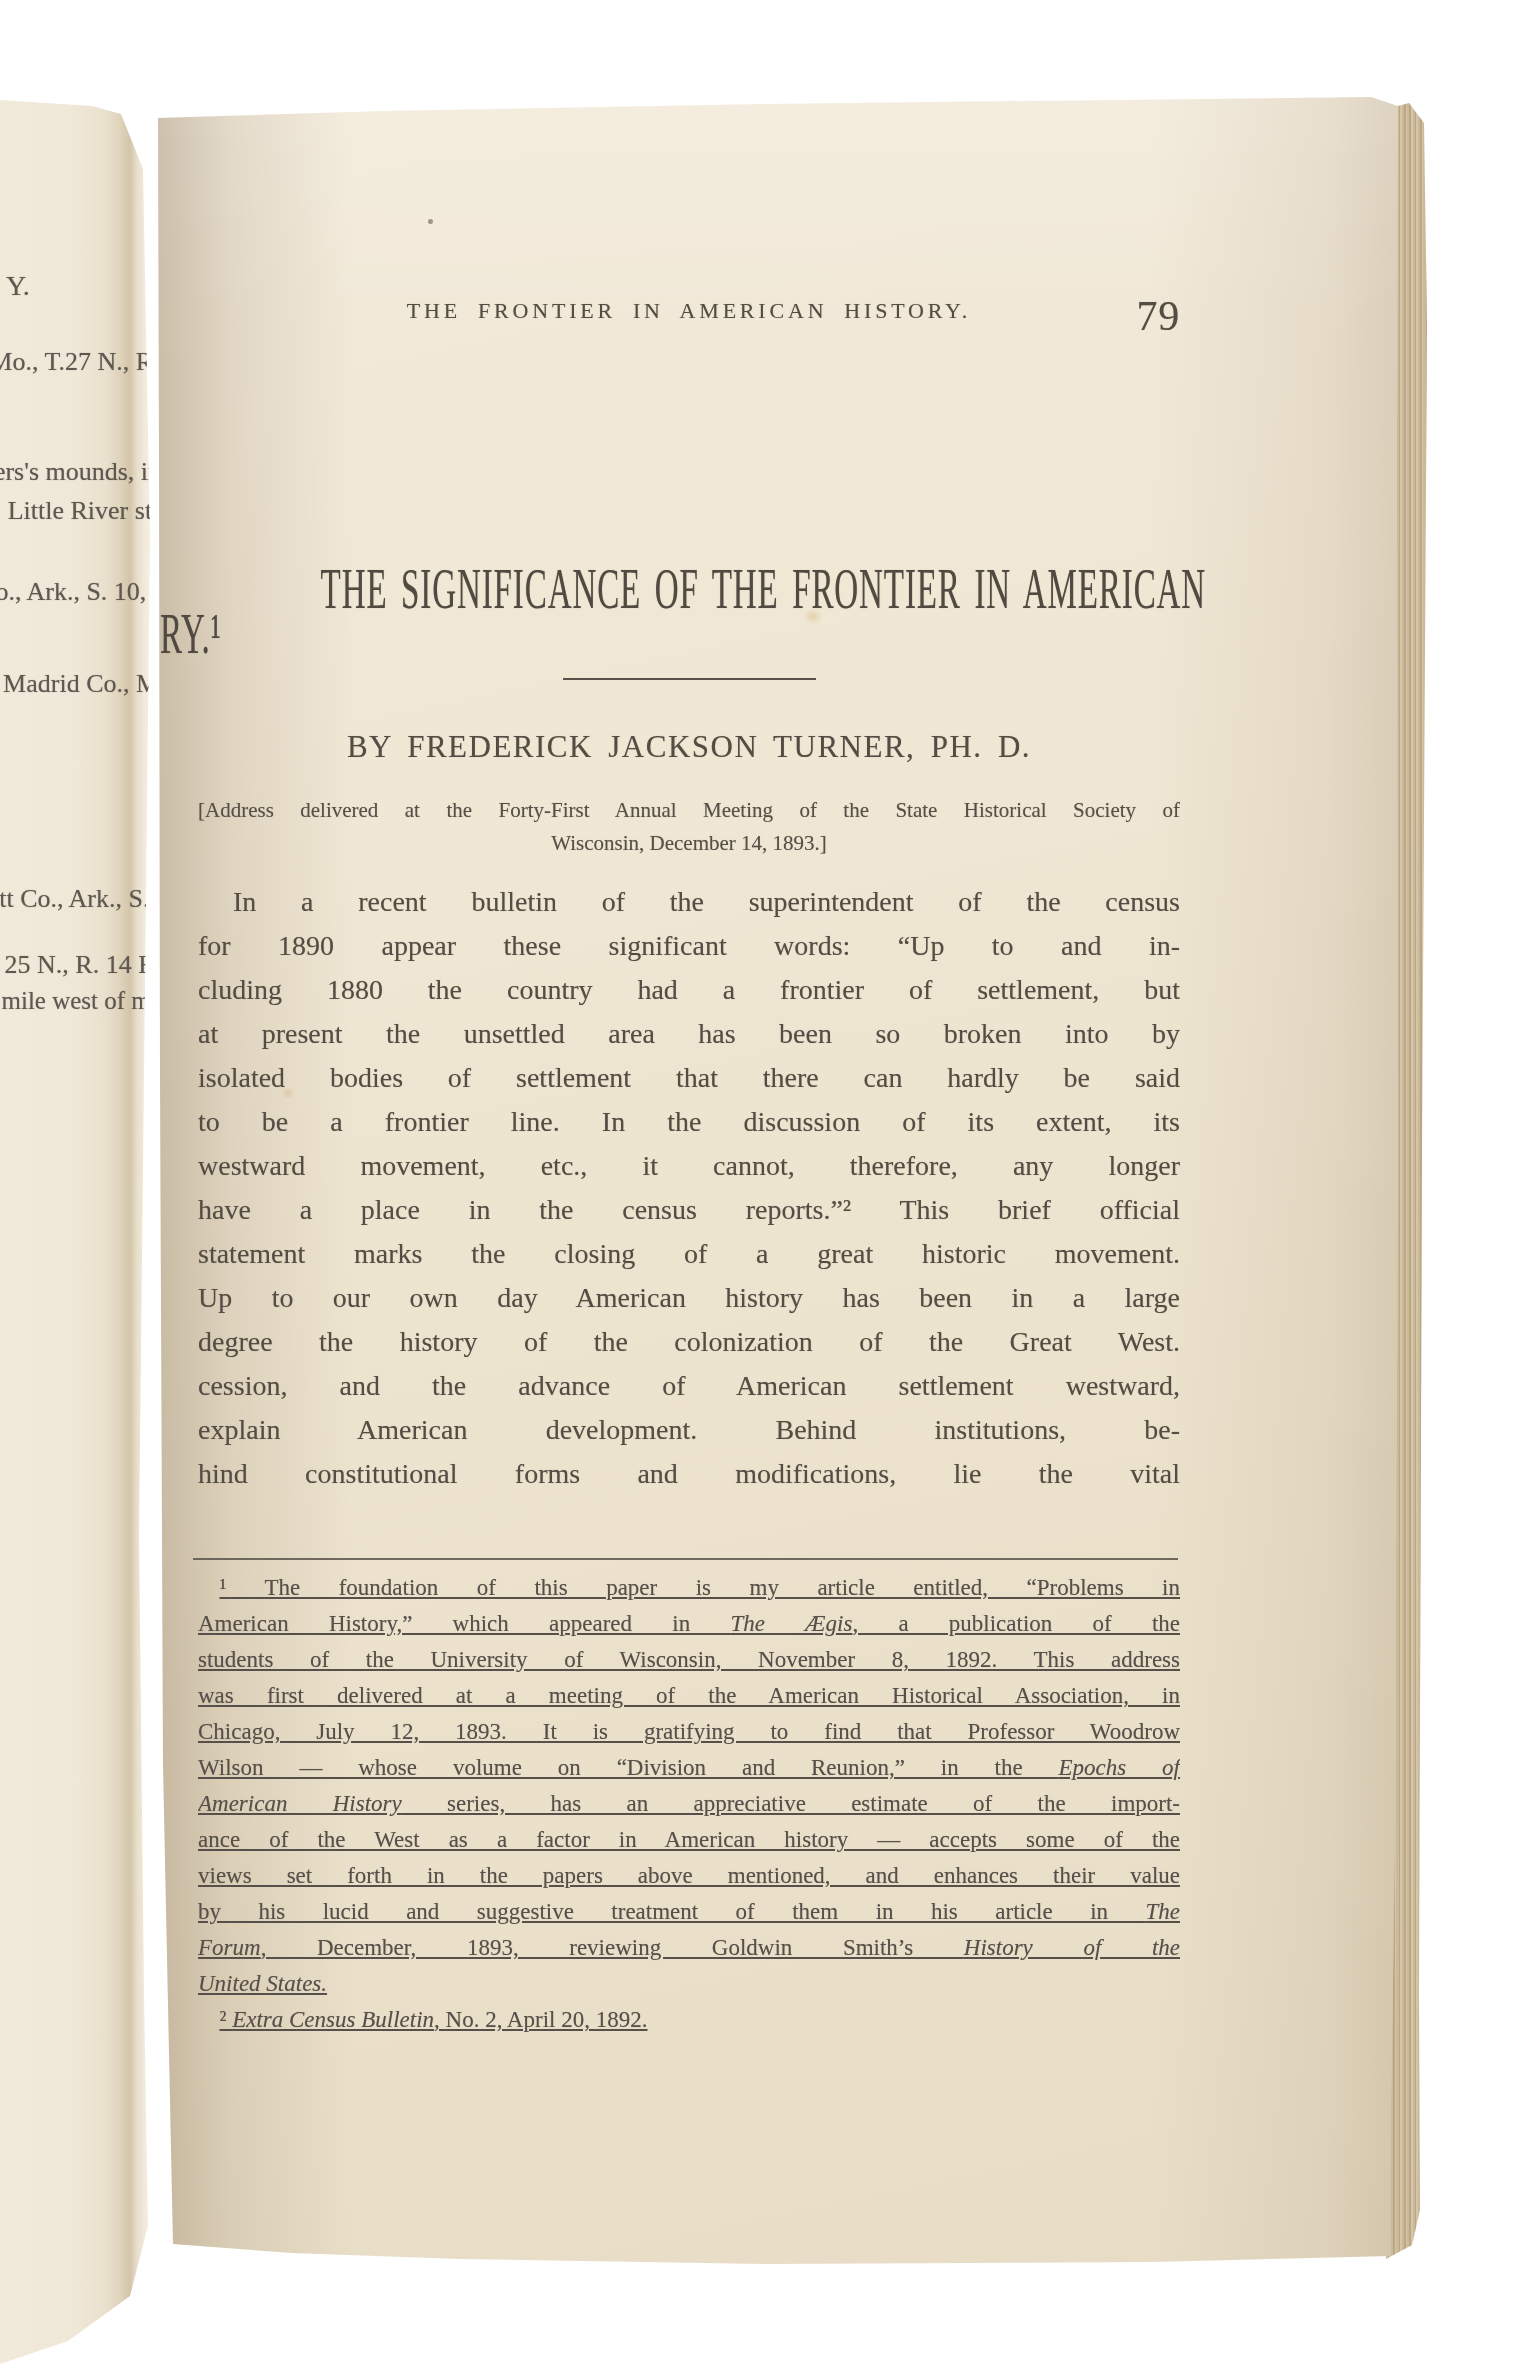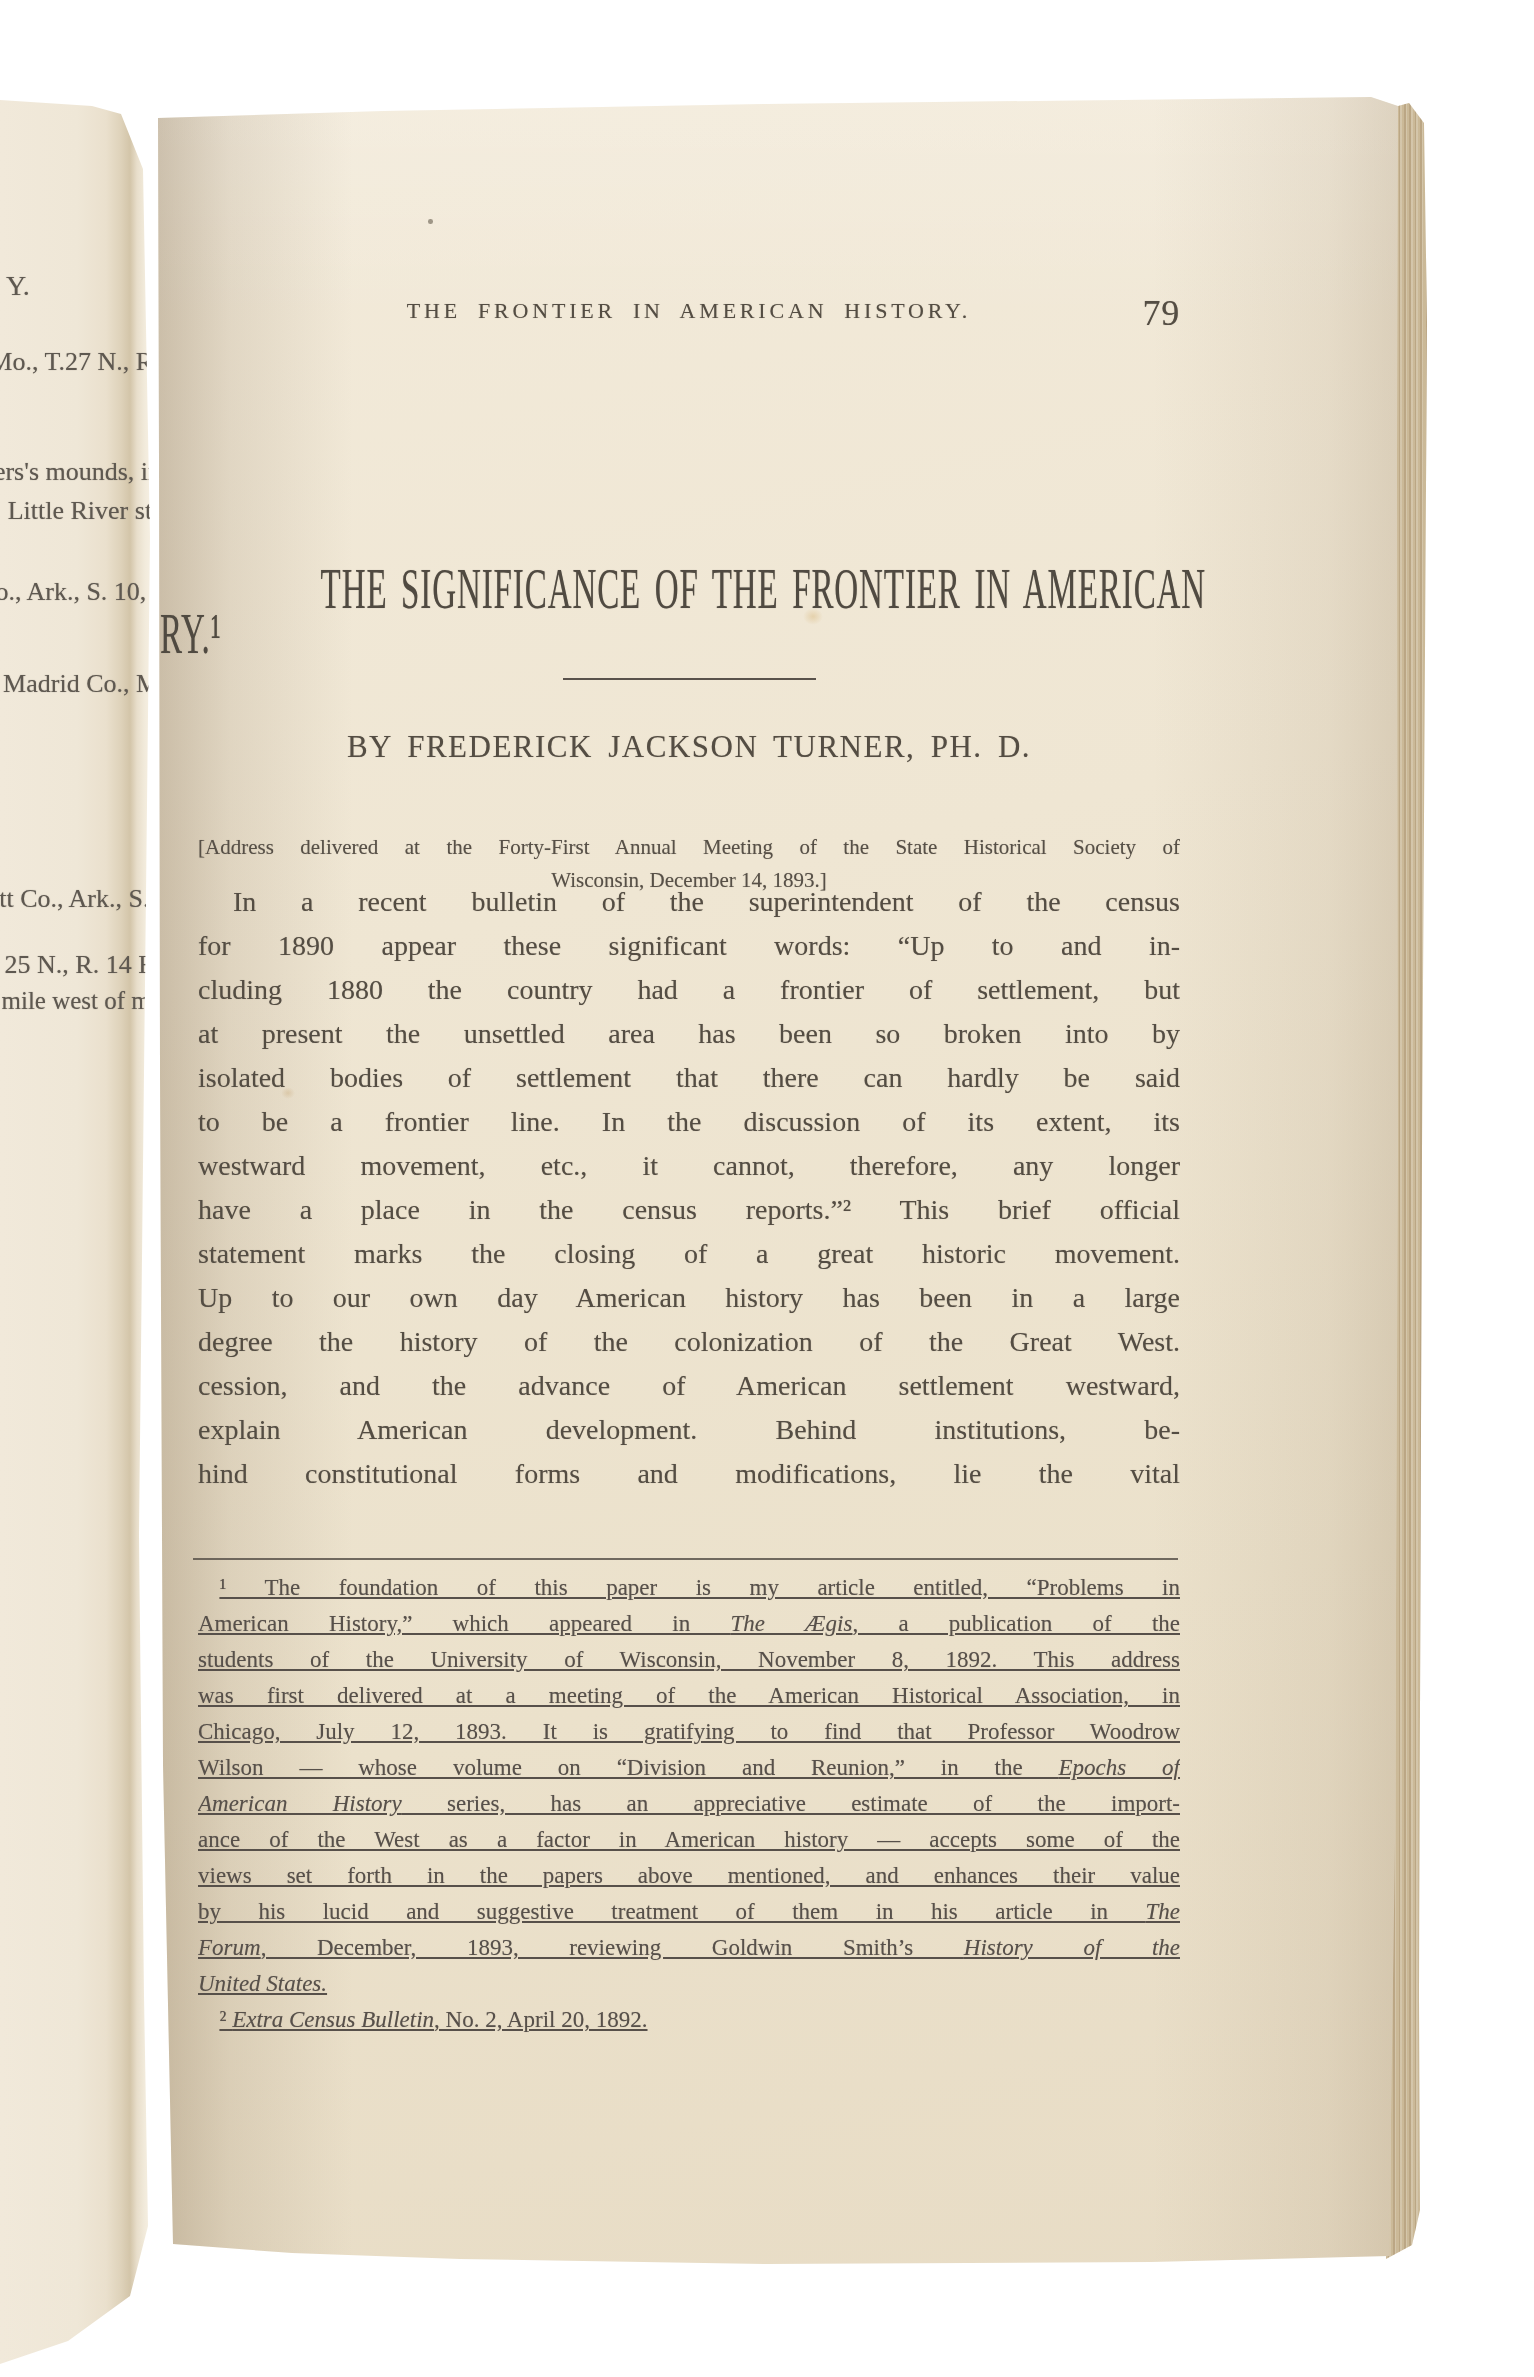--- a/index.html
+++ b/index.html
@@ -26,38 +26,38 @@
     background:
       linear-gradient(90deg,rgba(115,91,60,.30) 158px,rgba(115,91,60,.13) 230px,rgba(115,91,60,0) 353px),
       linear-gradient(90deg,rgba(0,0,0,0) 1151px,rgba(132,107,73,.10) 1328px,rgba(132,107,73,.20) 1397px),
       linear-gradient(180deg,rgba(255,255,255,.22) 0px,rgba(255,255,255,0) 322px),
       linear-gradient(168deg,#f3ebdb 0%,#efe6d3 38%,#ebe1cb 68%,#e7dbc4 100%);}
 
   .ink{color:#544d43;text-shadow:0 0 0.9px rgba(84,77,67,.38);}
 
   .running-head-row{position:absolute;left:198px;top:298px;width:982px;height:38px;}
   .running-head{display:block;text-align:center;font-size:22px;letter-spacing:3.8px;word-spacing:7.7px;}
-  .page-number{position:absolute;right:0;top:-6.1px;font-size:36px;letter-spacing:0.8px;margin-left:44px;}
+  .page-number{position:absolute;right:0;top:-6.1px;font-size:42px;letter-spacing:0.8px;margin-left:44px;}
 
   .ink-speck{position:absolute;left:428px;top:219px;width:4.6px;height:4.6px;border-radius:50%;
              background:rgba(90,80,65,.55);}
 
   .title-block{position:absolute;left:0;top:566px;width:1378px;}
   .title-line{height:45px;line-height:45px;white-space:nowrap;}
   .title-line > span{display:inline-block;transform:scale(.58,1);transform-origin:50% 50%;
       font-size:57px;letter-spacing:1.5px;word-spacing:7.7px;color:#504a41;
       text-shadow:0 0 1.2px rgba(80,74,65,.4);}
 
   .title-rule{position:absolute;left:563px;top:678px;width:253px;height:2.3px;background:#59524b;}
 
   .byline{position:absolute;left:198px;top:729px;width:982px;text-align:center;
           font-size:31px;letter-spacing:1.5px;word-spacing:6.1px;}
 
   .address-note{position:absolute;left:198px;top:794px;width:982px;font-size:21px;line-height:33px;
-                color:#575047;text-shadow:0 0 0.9px rgba(87,80,71,.4);margin-top:37px;}
+                color:#575047;text-shadow:0 0 0.9px rgba(87,80,71,.4);}
   .note-l1{text-align:justify;height:33px;overflow:hidden;}
   .note-l1::after{content:"";display:inline-block;width:100%;}
   .note-l2{text-align:center;}
 
   .body-block{position:absolute;left:198px;top:880px;width:982px;font-size:28px;}
   .jline{height:44px;line-height:44px;text-align:justify;overflow:hidden;}
   .jline::after{content:"";display:inline-block;width:100%;}
   .indent{text-indent:35px;}
 
   .footnote-rule{position:absolute;left:193px;top:1558px;width:985px;height:2.3px;background:#5a534b;opacity:.85;}

